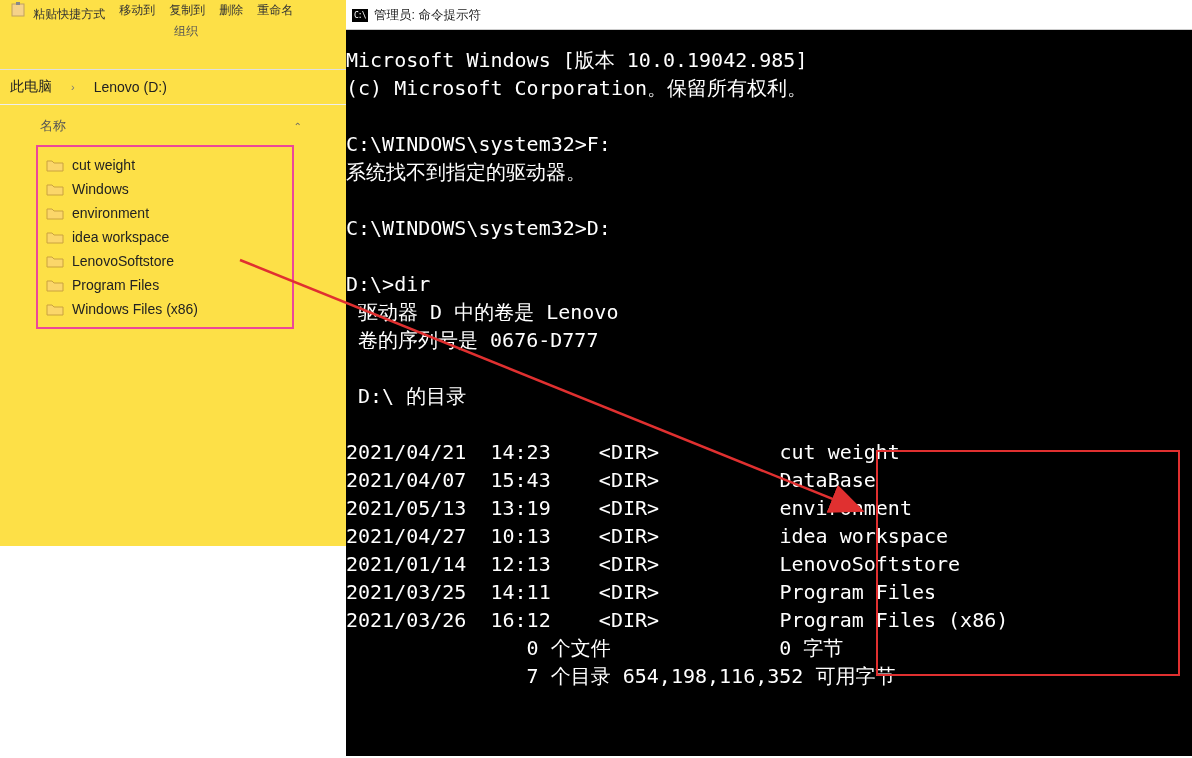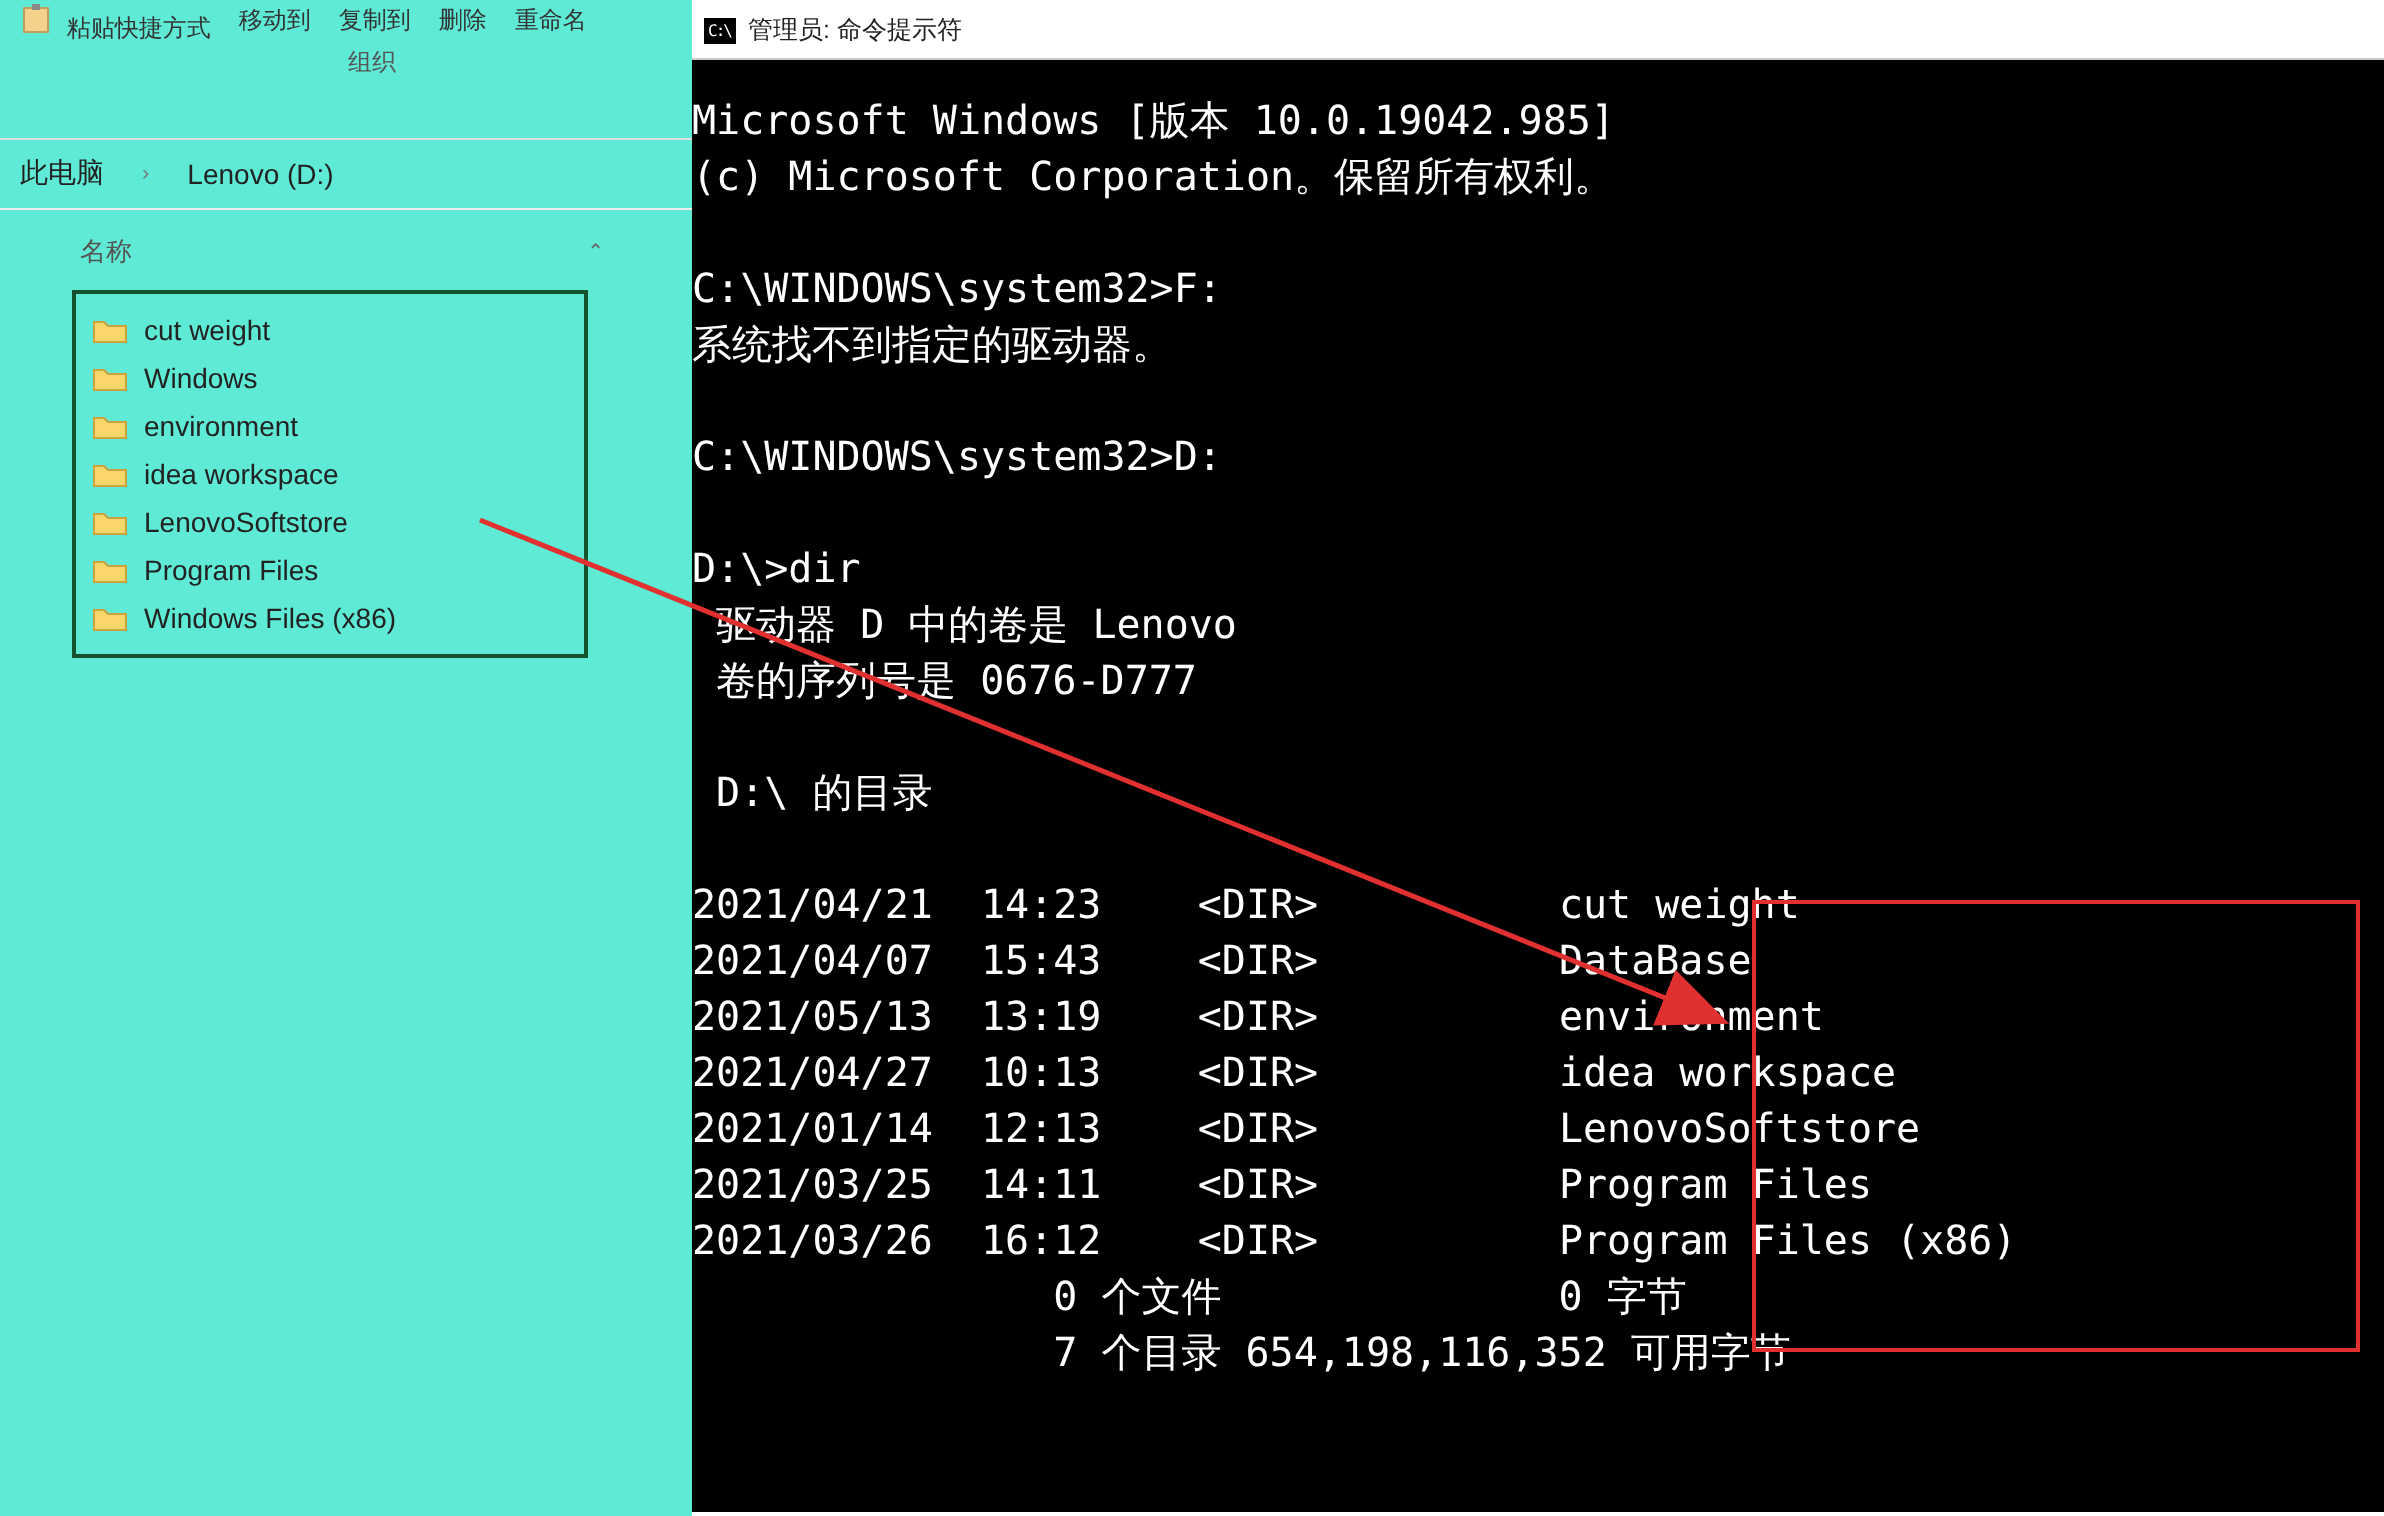--- a/index.html
+++ b/index.html
@@ -5,22 +5,22 @@
 * { box-sizing: border-box; margin: 0; padding: 0; }
 body {
   font-family: "Microsoft YaHei", "Segoe UI", sans-serif;
   width: 1192px; height: 758px;
   background: #fff;
   position: relative;
   overflow: hidden;
 }
 .explorer {
   position: absolute; left: 0; top: 0;
-  width: 346px; height: 758px;
-  background: #5eead4;
+  width: 346px; height: 546px;
+  background: #fde047;
 }
 .ribbon {
   height: 70px;
   border-bottom: 1px solid #e0e0e0;
   display: flex;
   flex-direction: column;
 }
 .ribbon-row {
   display: flex;
   align-items: flex-start;
@@ -63,21 +63,21 @@
   padding: 4px 40px;
   color: #555; font-size: 13px;
 }
 .header-row .sort-caret {
   margin-left: auto;
   margin-right: 4px;
   font-size: 10px;
   color: #666;
 }
 .files-box {
-  border: 2px solid #14532d;
+  border: 2px solid #ec4899;
   margin: 6px 52px 6px 36px;
   padding: 6px 8px;
 }
 .file-row {
   display: flex; align-items: center;
   gap: 8px;
   padding: 4px 0;
   font-size: 14px;
   color: #222;
 }

